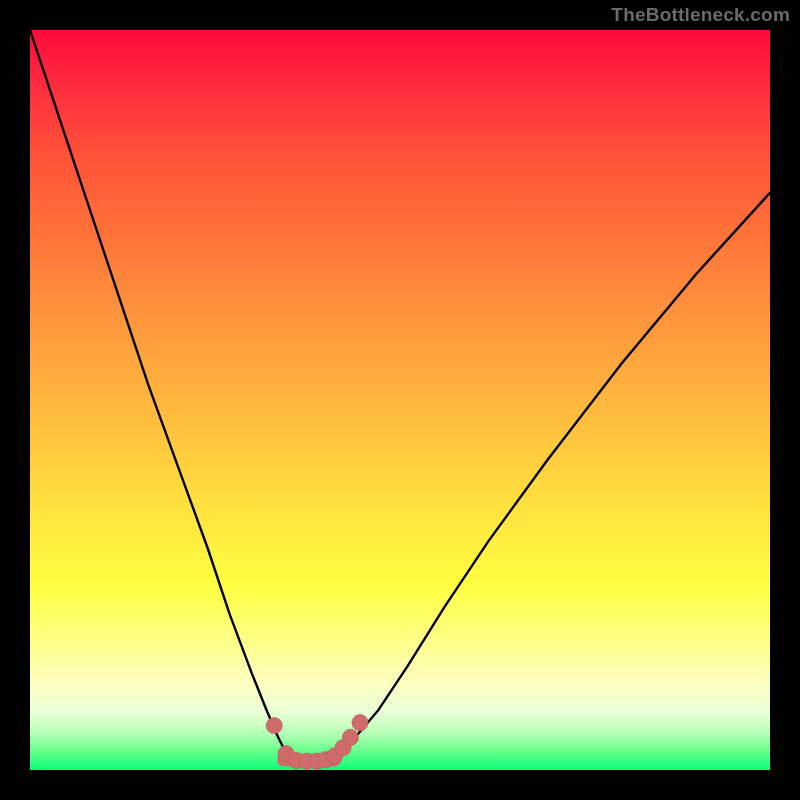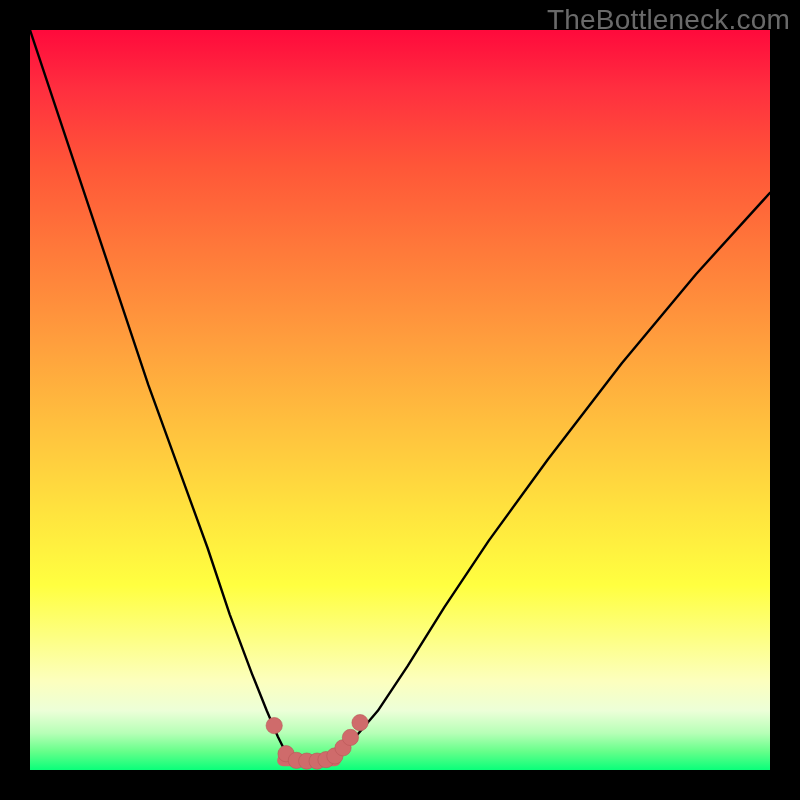--- a/index.html
+++ b/index.html
@@ -50,23 +50,23 @@
     position: absolute;
     inset: 0;
     width: 100%;
     height: 100%;
   }
   .watermark {
     position: absolute;
     top: 4px;
     right: 10px;
     color: #6a6a6a;
-    font-size: 28px;
+    font-size: 19px;
     letter-spacing: 0.2px;
-    font-weight: 400;
+    font-weight: 700;
   }
 </style>
 </head>
 <body>
 
 <div class="stage">
 
   <div class="plot-area">
     <div class="gradient-bg"></div>
     <svg class="curve-svg" viewBox="0 0 740 740" preserveAspectRatio="none">

